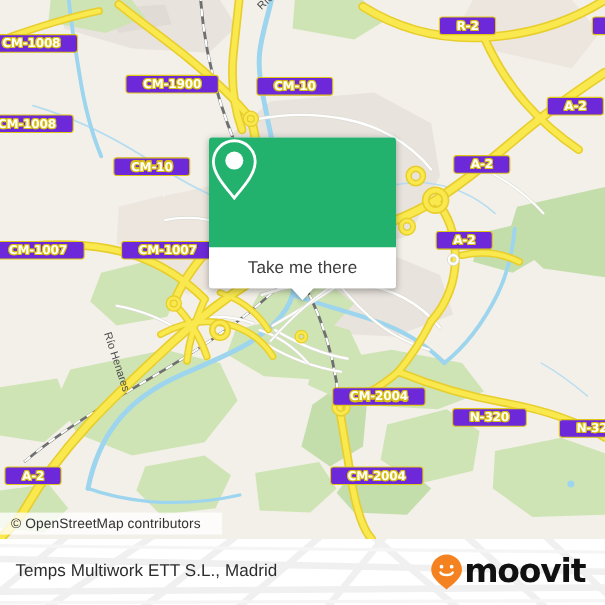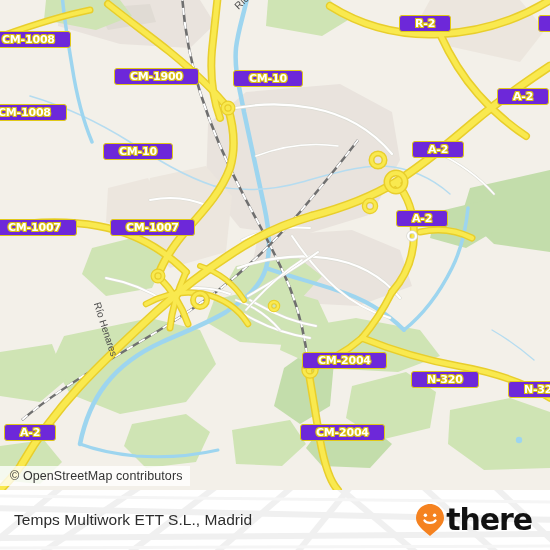--- a/index.html
+++ b/index.html
@@ -89,21 +89,21 @@
     border-right: 11px solid transparent;
     border-top: 12px solid #ffffff;
     filter: drop-shadow(0 3px 2px rgba(0,0,0,0.17));
   }
 
   
   #attribution {
     position: absolute;
     left: 0; top: 466px;
     background: rgba(255,255,255,0.78);
-    padding: 3px 7px 3px 10px;
+    padding: 3px 19px 3px 10px;
     font-size: 12.5px;
     color: #333;
     white-space: nowrap;
     letter-spacing: 0.1px;
   }
 
   
   #bottombar {
     position: absolute;
     left: 0; top: 490px;
@@ -348,20 +348,30 @@
         <div class="shield" style="left: 508px; top: 381px;">N-320</div>
         <div class="shield" style="left: 4px; top: 424px;">A-2</div>
         <div class="shield" style="left: 300px; top: 424px;">CM-2004</div>
       </div>
 
     <div id="rivers">
         <div class="river-label" style="left: 236px; top: 2px; transform: rotate(-44deg); transform-origin: left center;">Río H</div>
         <div class="river-label" style="left: 97px; top: 297px; transform: rotate(72deg); transform-origin: left center;">Río Henares</div>
       </div>
 
+    <div id="popup">
+      <div id="popup-image">
+        <svg width="46" height="58" viewBox="0 0 46 58">
+          <path d="M23 3 C12.5 3 4 11.5 4 22 C4 33 14 44 23 55 C32 44 42 33 42 22 C42 11.5 33.5 3 23 3 Z" fill="none" stroke="#ffffff" stroke-width="2.6"></path>
+          <circle cx="23" cy="21" r="8.2" fill="#ffffff"></circle>
+        </svg>
+      </div>
+      <div id="popup-label">Take me there</div>
+      <div id="popup-tail"></div>
+    </div>
 
     <div id="attribution">© OpenStreetMap contributors</div>
   </div>
 
   <div id="bottombar">
     <svg class="watermark" width="550" height="60" viewBox="0 0 550 60">
       <g fill="none" stroke="#f0f0f0" stroke-width="6">
         <path d="M-20,64 L70,-10"></path>
         <path d="M40,64 L150,-10"></path>
         <path d="M120,70 L230,-14"></path>
@@ -381,17 +391,17 @@
 
     <div id="place-title">Temps Multiwork ETT S.L., Madrid</div>
 
     <div id="moovit-logo">
       <svg width="30" height="34" viewBox="0 0 30 34">
         <path d="M15 1 C7.3 1 1 7.3 1 15 C1 22.6 9 27.6 15 33 C21 27.6 29 22.6 29 15 C29 7.3 22.7 1 15 1 Z" fill="#f58220"></path>
         <circle cx="10.4" cy="12.2" r="1.7" fill="#ffffff"></circle>
         <circle cx="19.6" cy="12.2" r="1.7" fill="#ffffff"></circle>
         <path d="M9.4 17.4 C11.2 20.6 18.8 20.6 20.6 17.4" fill="none" stroke="#ffffff" stroke-width="2.2" stroke-linecap="round"></path>
       </svg>
-      <span id="moovit-wordmark">there</span>
+      <span id="moovit-wordmark">moovit</span>
     </div>
   </div>
 
 </div>
 
 </body></html>

